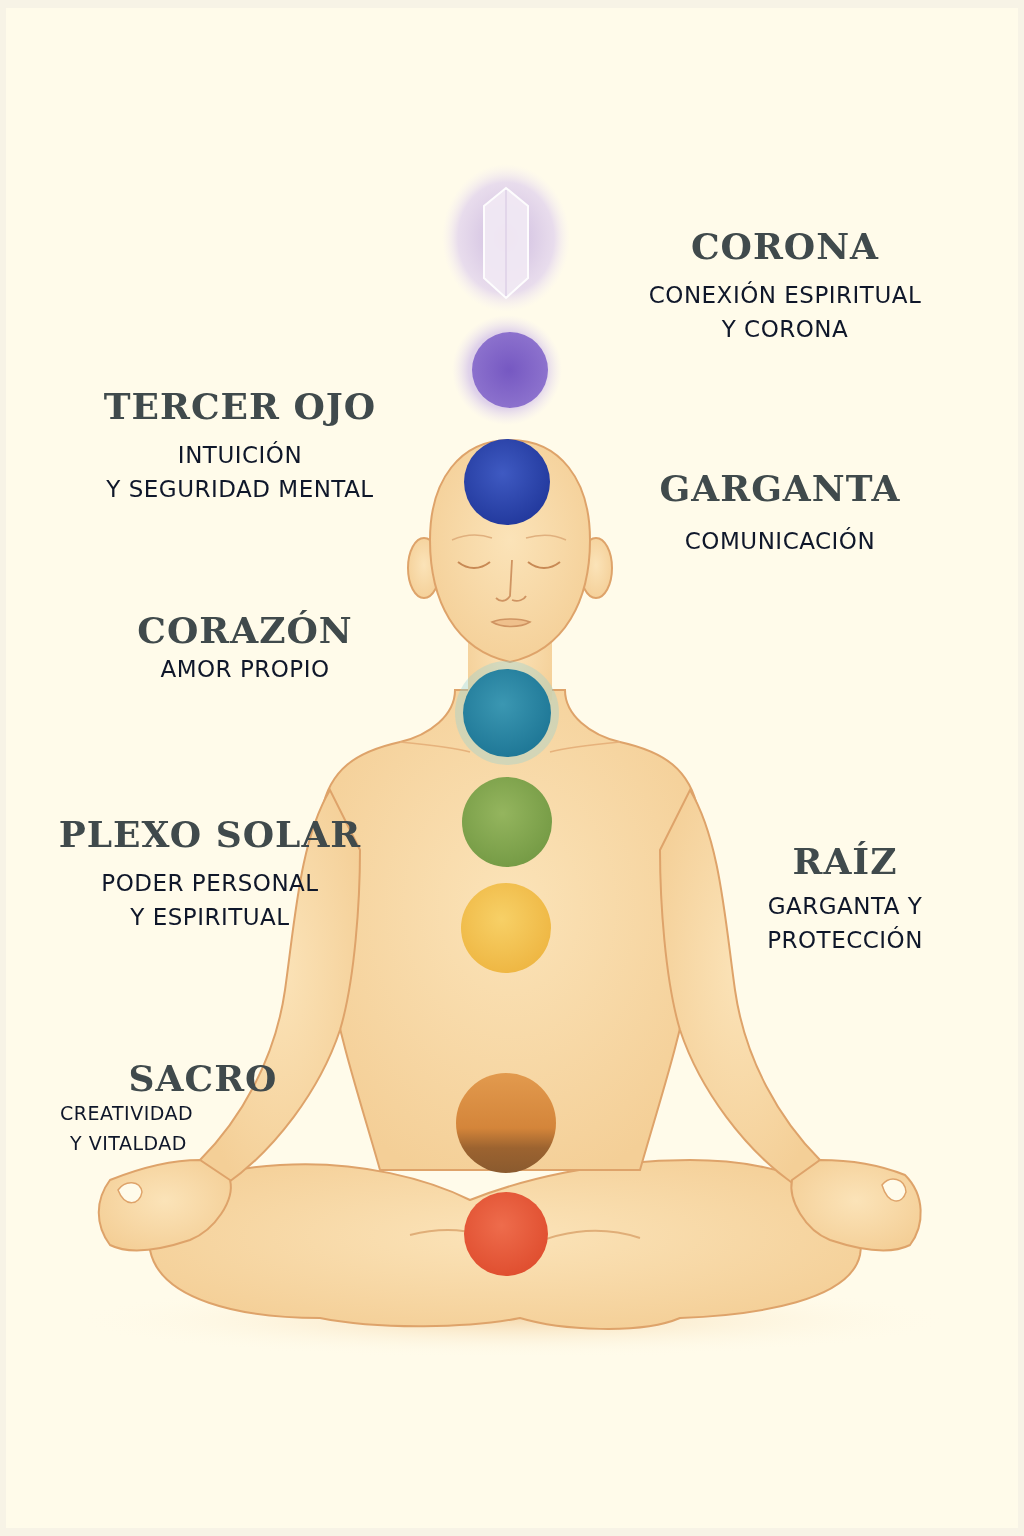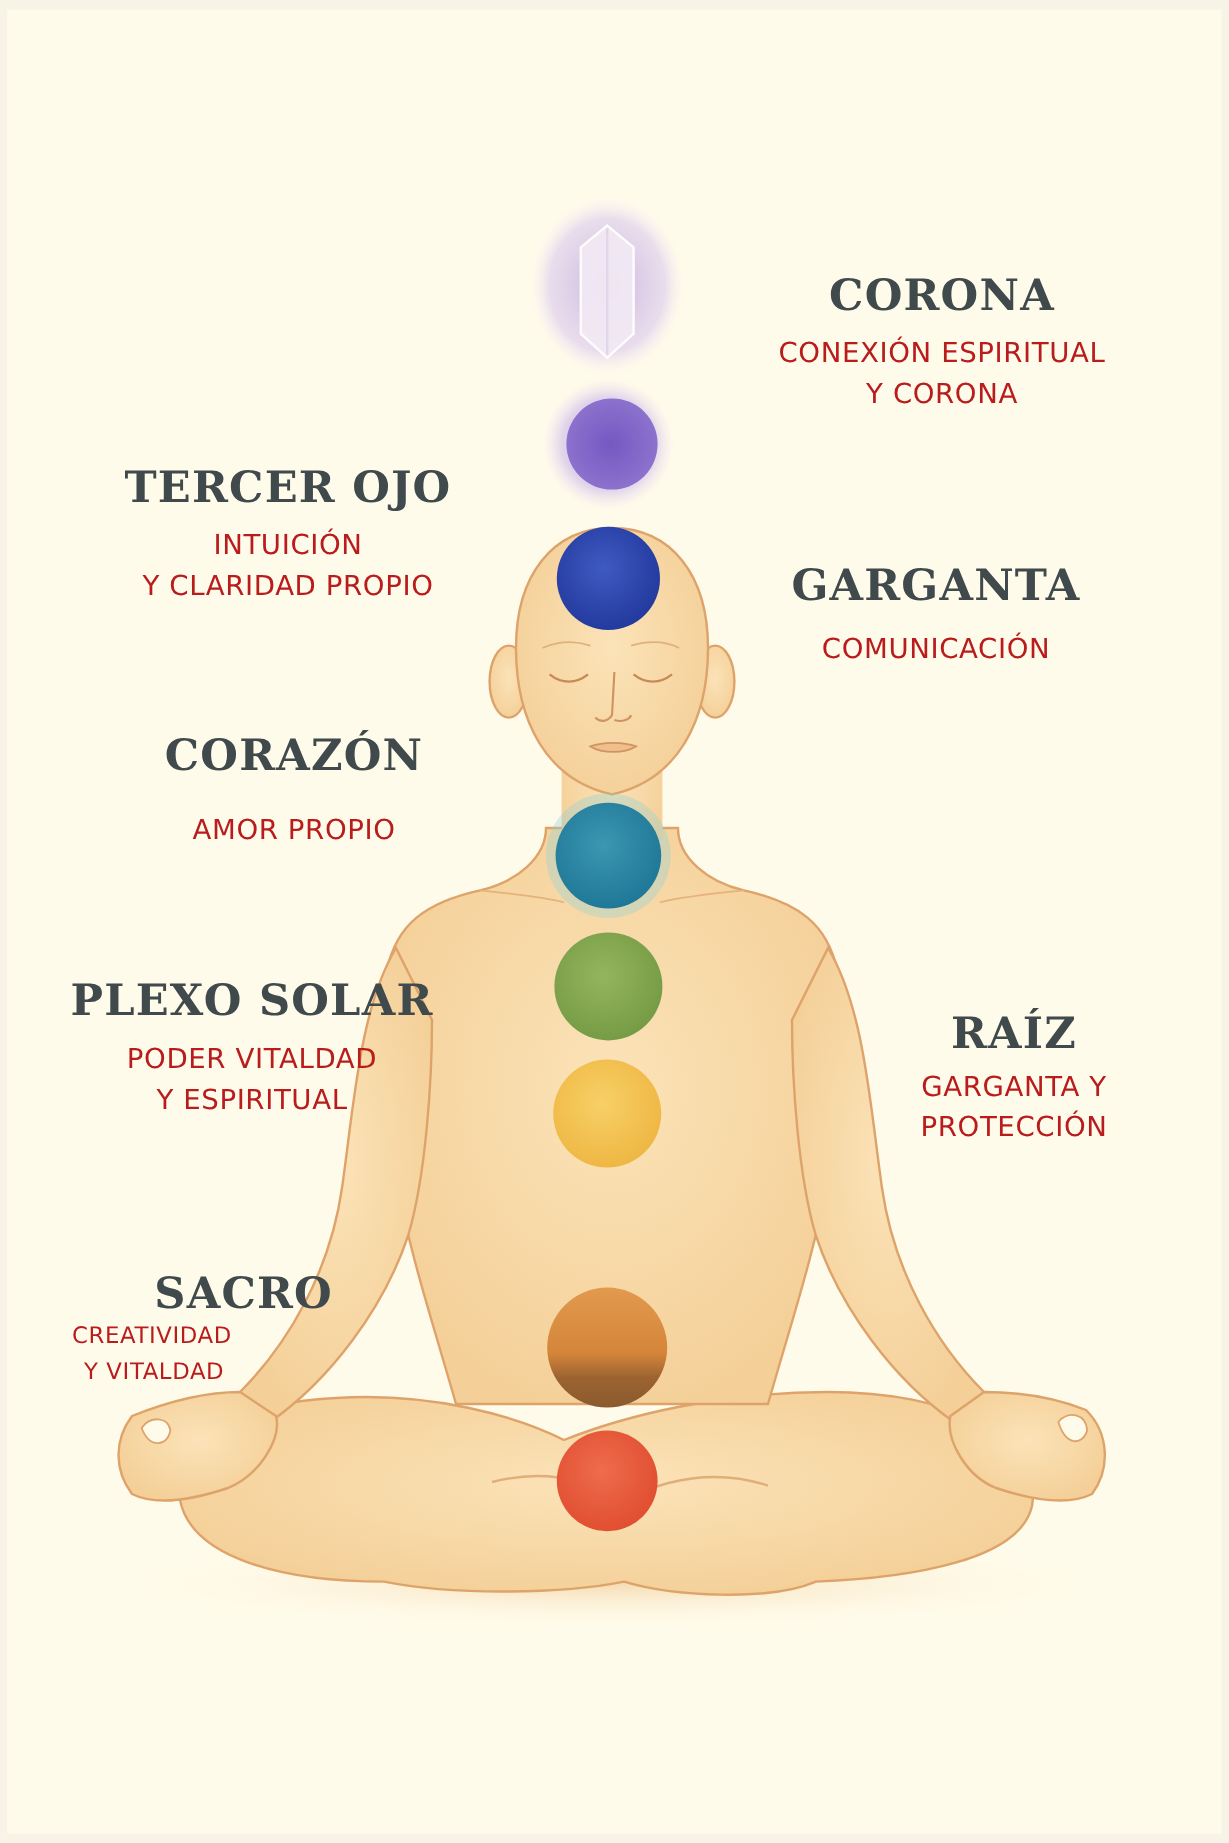--- a/index.html
+++ b/index.html
@@ -13,30 +13,30 @@
     background:#fffbea;
   }
   .figure-svg { position:absolute; left:0; top:0; width:1024px; height:1536px; }
   .label { position:absolute; text-align:center; color:#3d4648; }
   .label .title {
     font-family:"DejaVu Serif", serif; font-weight:bold;
     font-size:36px; letter-spacing:1px; line-height:1; color:#404a4c; display:block;text-align:center;
   }
   .label .desc {
     font-family:"DejaVu Sans", sans-serif; font-size:23px; line-height:34px;
-    letter-spacing:0.5px; color:#b91c1c; display:block; margin-top:14px;
+    letter-spacing:0.5px; color:#0f172a; display:block; margin-top:14px;
   }
   .label .desc .ln { display:block; }
 
   #lbl-corona { left:620px; top:228px; width:330px; }
   #lbl-tercer { left:70px; top:388px; width:340px; }
   #lbl-garganta { left:630px; top:470px; width:300px; }
   #lbl-garganta .desc { margin-top:18px; }
   #lbl-corazon { left:110px; top:612px; width:270px; }
-  #lbl-corazon .desc { margin-top:27px; }
+  #lbl-corazon .desc { margin-top:4px; }
   #lbl-plexo { left:40px; top:816px; width:340px; }
   #lbl-plexo .desc { margin-top:14px; }
   #lbl-raiz { left:740px; top:843px; width:210px; }
   #lbl-raiz .desc { margin-top:10px; }
   #lbl-sacro { left:40px; top:1060px; width:240px; text-align:left; }
   #lbl-sacro .title { padding-left:86px; }
   #lbl-sacro .desc { font-size:19px; line-height:30px; margin-top:2px; padding-left:20px; }
   #lbl-sacro .desc .ln:nth-child(2) { padding-left:10px; }
 </style>
 </head>
@@ -158,42 +158,42 @@
   <span class="desc">
     <span class="ln">CONEXIÓN ESPIRITUAL</span>
     <span class="ln">Y CORONA</span>
   </span>
 </div>
 
 <div class="label" id="lbl-tercer">
   <span class="title">TERCER OJO</span>
   <span class="desc">
     <span class="ln">INTUICIÓN</span>
-    <span class="ln">Y CLARIDAD PROPIO</span>
+    <span class="ln">Y SEGURIDAD MENTAL</span>
   </span>
 </div>
 
 <div class="label" id="lbl-garganta">
   <span class="title">GARGANTA</span>
   <span class="desc">
     <span class="ln">COMUNICACIÓN</span>
   </span>
 </div>
 
 <div class="label" id="lbl-corazon">
   <span class="title">CORAZÓN</span>
   <span class="desc">
     <span class="ln">AMOR PROPIO</span>
   </span>
 </div>
 
 <div class="label" id="lbl-plexo">
   <span class="title">PLEXO SOLAR</span>
   <span class="desc">
-    <span class="ln">PODER VITALDAD</span>
+    <span class="ln">PODER PERSONAL</span>
     <span class="ln">Y ESPIRITUAL</span>
   </span>
 </div>
 
 <div class="label" id="lbl-raiz">
   <span class="title">RAÍZ</span>
   <span class="desc">
     <span class="ln">GARGANTA Y</span>
     <span class="ln">PROTECCIÓN</span>
   </span>

